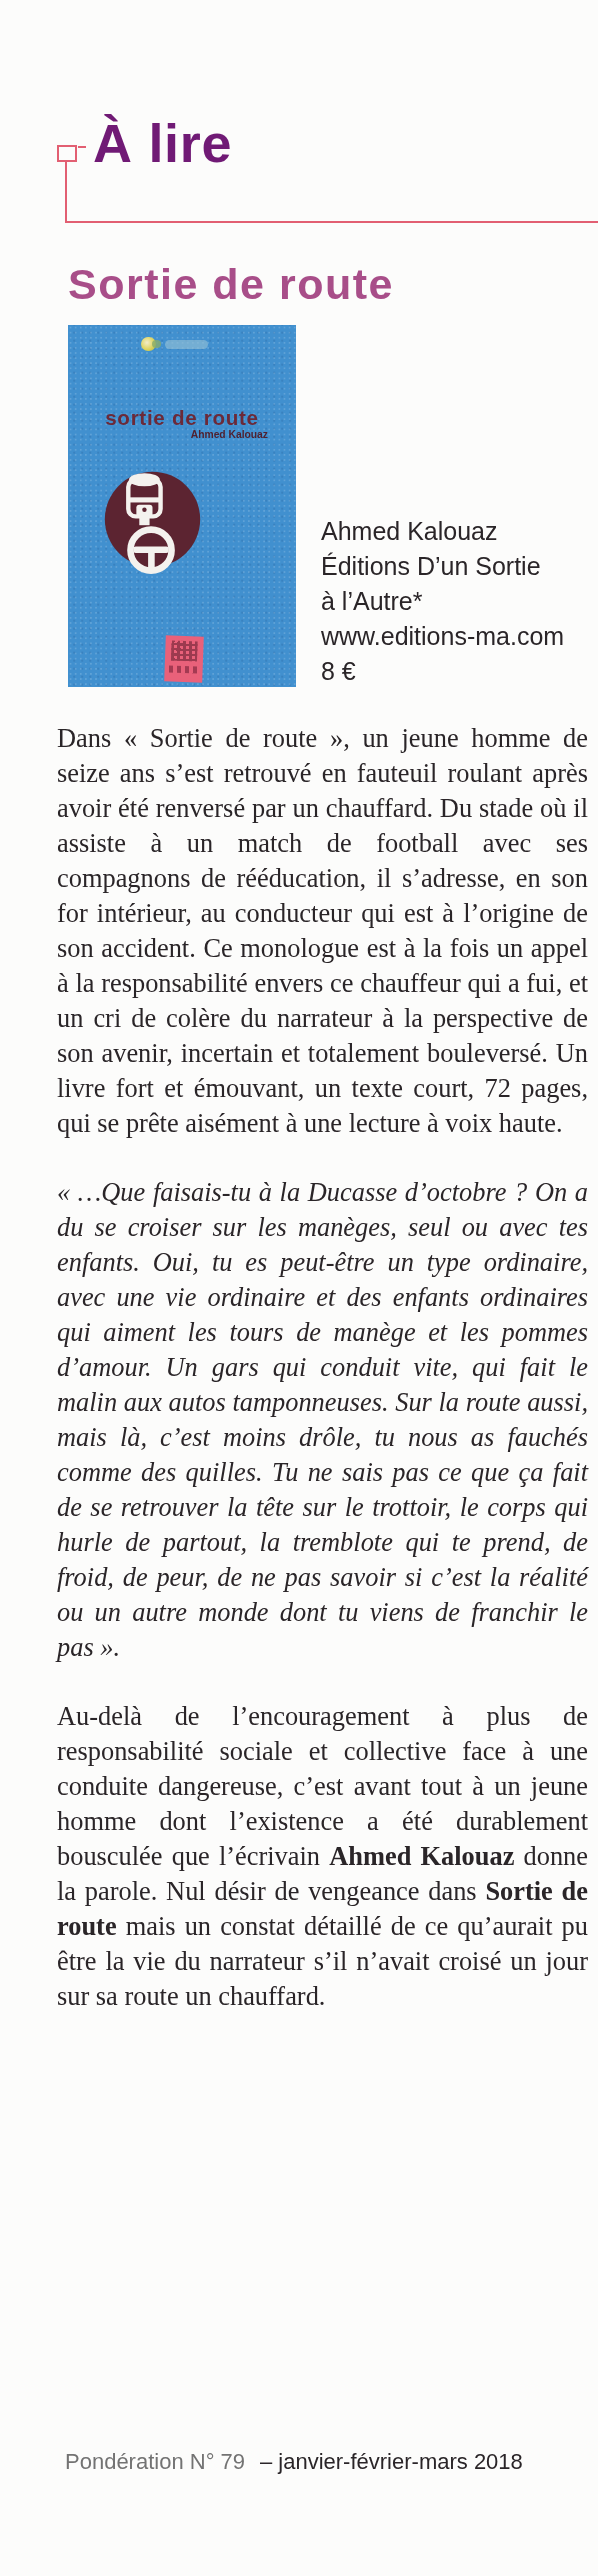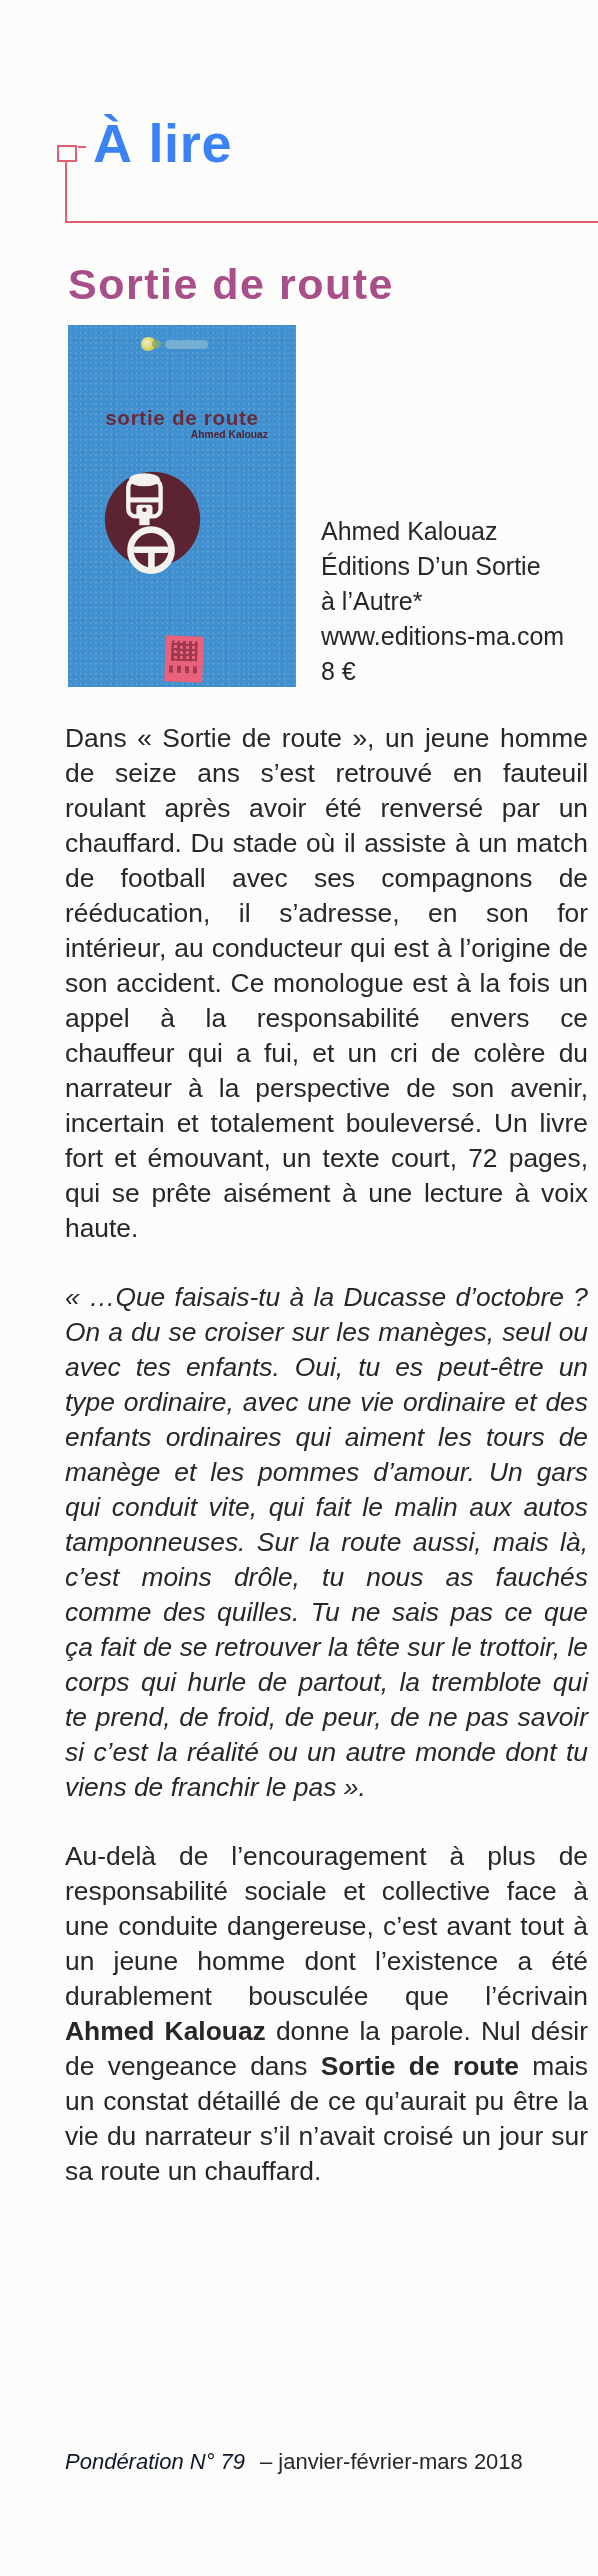--- a/index.html
+++ b/index.html
@@ -5,21 +5,21 @@
 <style>
   html,body{margin:0;padding:0;background:#fcfcfb;}
   .page{
     position:relative;width:599px;height:2576px;background:#fcfcfb;
     font-family:"Liberation Sans",sans-serif;overflow:hidden;color:#2a2528;
   }
 
   
   .hdr-square{position:absolute;left:57px;top:145px;width:16px;height:13.2px;border:2.2px solid #e25f72;background:transparent;}
   .hdr-tick{position:absolute;left:78px;top:146px;width:8px;height:2.2px;background:#e25f72;}
-  .section-title{position:absolute;left:93px;top:116px;margin:0;font-size:54px;line-height:1;font-weight:bold;color:#3b82f6;letter-spacing:0.7px;}
+  .section-title{position:absolute;left:93px;top:116px;margin:0;font-size:54px;line-height:1;font-weight:bold;color:#701a75;letter-spacing:0.7px;}
   .hdr-vline{position:absolute;left:65px;top:162px;width:2.2px;height:61px;background:#e25f72;}
   .hdr-hline{position:absolute;left:65px;top:221px;width:534px;height:2.2px;background:#e25f72;}
 
   
   .article-title{position:absolute;left:68px;top:263px;margin:0;font-size:43px;line-height:1;font-weight:bold;color:#a84e89;letter-spacing:1.5px;}
 
   
   .cover{
     position:absolute;left:68px;top:325px;width:228px;height:362px;background:#4190cf;
     background-image:
@@ -44,27 +44,27 @@
       repeating-linear-gradient(0deg,#8f3448 0 2.2px,rgba(143,52,72,0) 2.2px 5.1px);}
   .sticker::after{content:"";position:absolute;left:4.4px;top:30px;width:29px;height:6.6px;
     background:repeating-linear-gradient(90deg,#a43a52 0 4.4px,transparent 4.4px 8px);}
 
   
   .meta{position:absolute;left:321px;top:514px;font-size:25px;line-height:35px;color:#2a2528;}
 
   
   .article{position:absolute;left:53px;top:721px;width:535px;font-size:26.4px;line-height:35px;
     color:#2a2528;text-align:justify;}
-  .article p{margin:0 0 34px 12px;}
+  .article p{margin:0 0 34px 4px;font-family:Liberation Serif, serif;}
   .article p.italic{font-style:italic;}
   .article b{font-weight:bold;}
 
   
   .footer{position:absolute;left:65px;top:2449px;font-size:22px;line-height:26.4px;white-space:nowrap;}
-  .f-journal{color:#0f172a;font-style:italic;}
+  .f-journal{color:#737373;}
   .f-rest{color:#2a2528;}
 </style>
 </head>
 <body>
 
 <div class="page">
 
   <div class="hdr-square"></div>
   <div class="hdr-tick"></div>
   <h1 class="section-title">À lire</h1>

